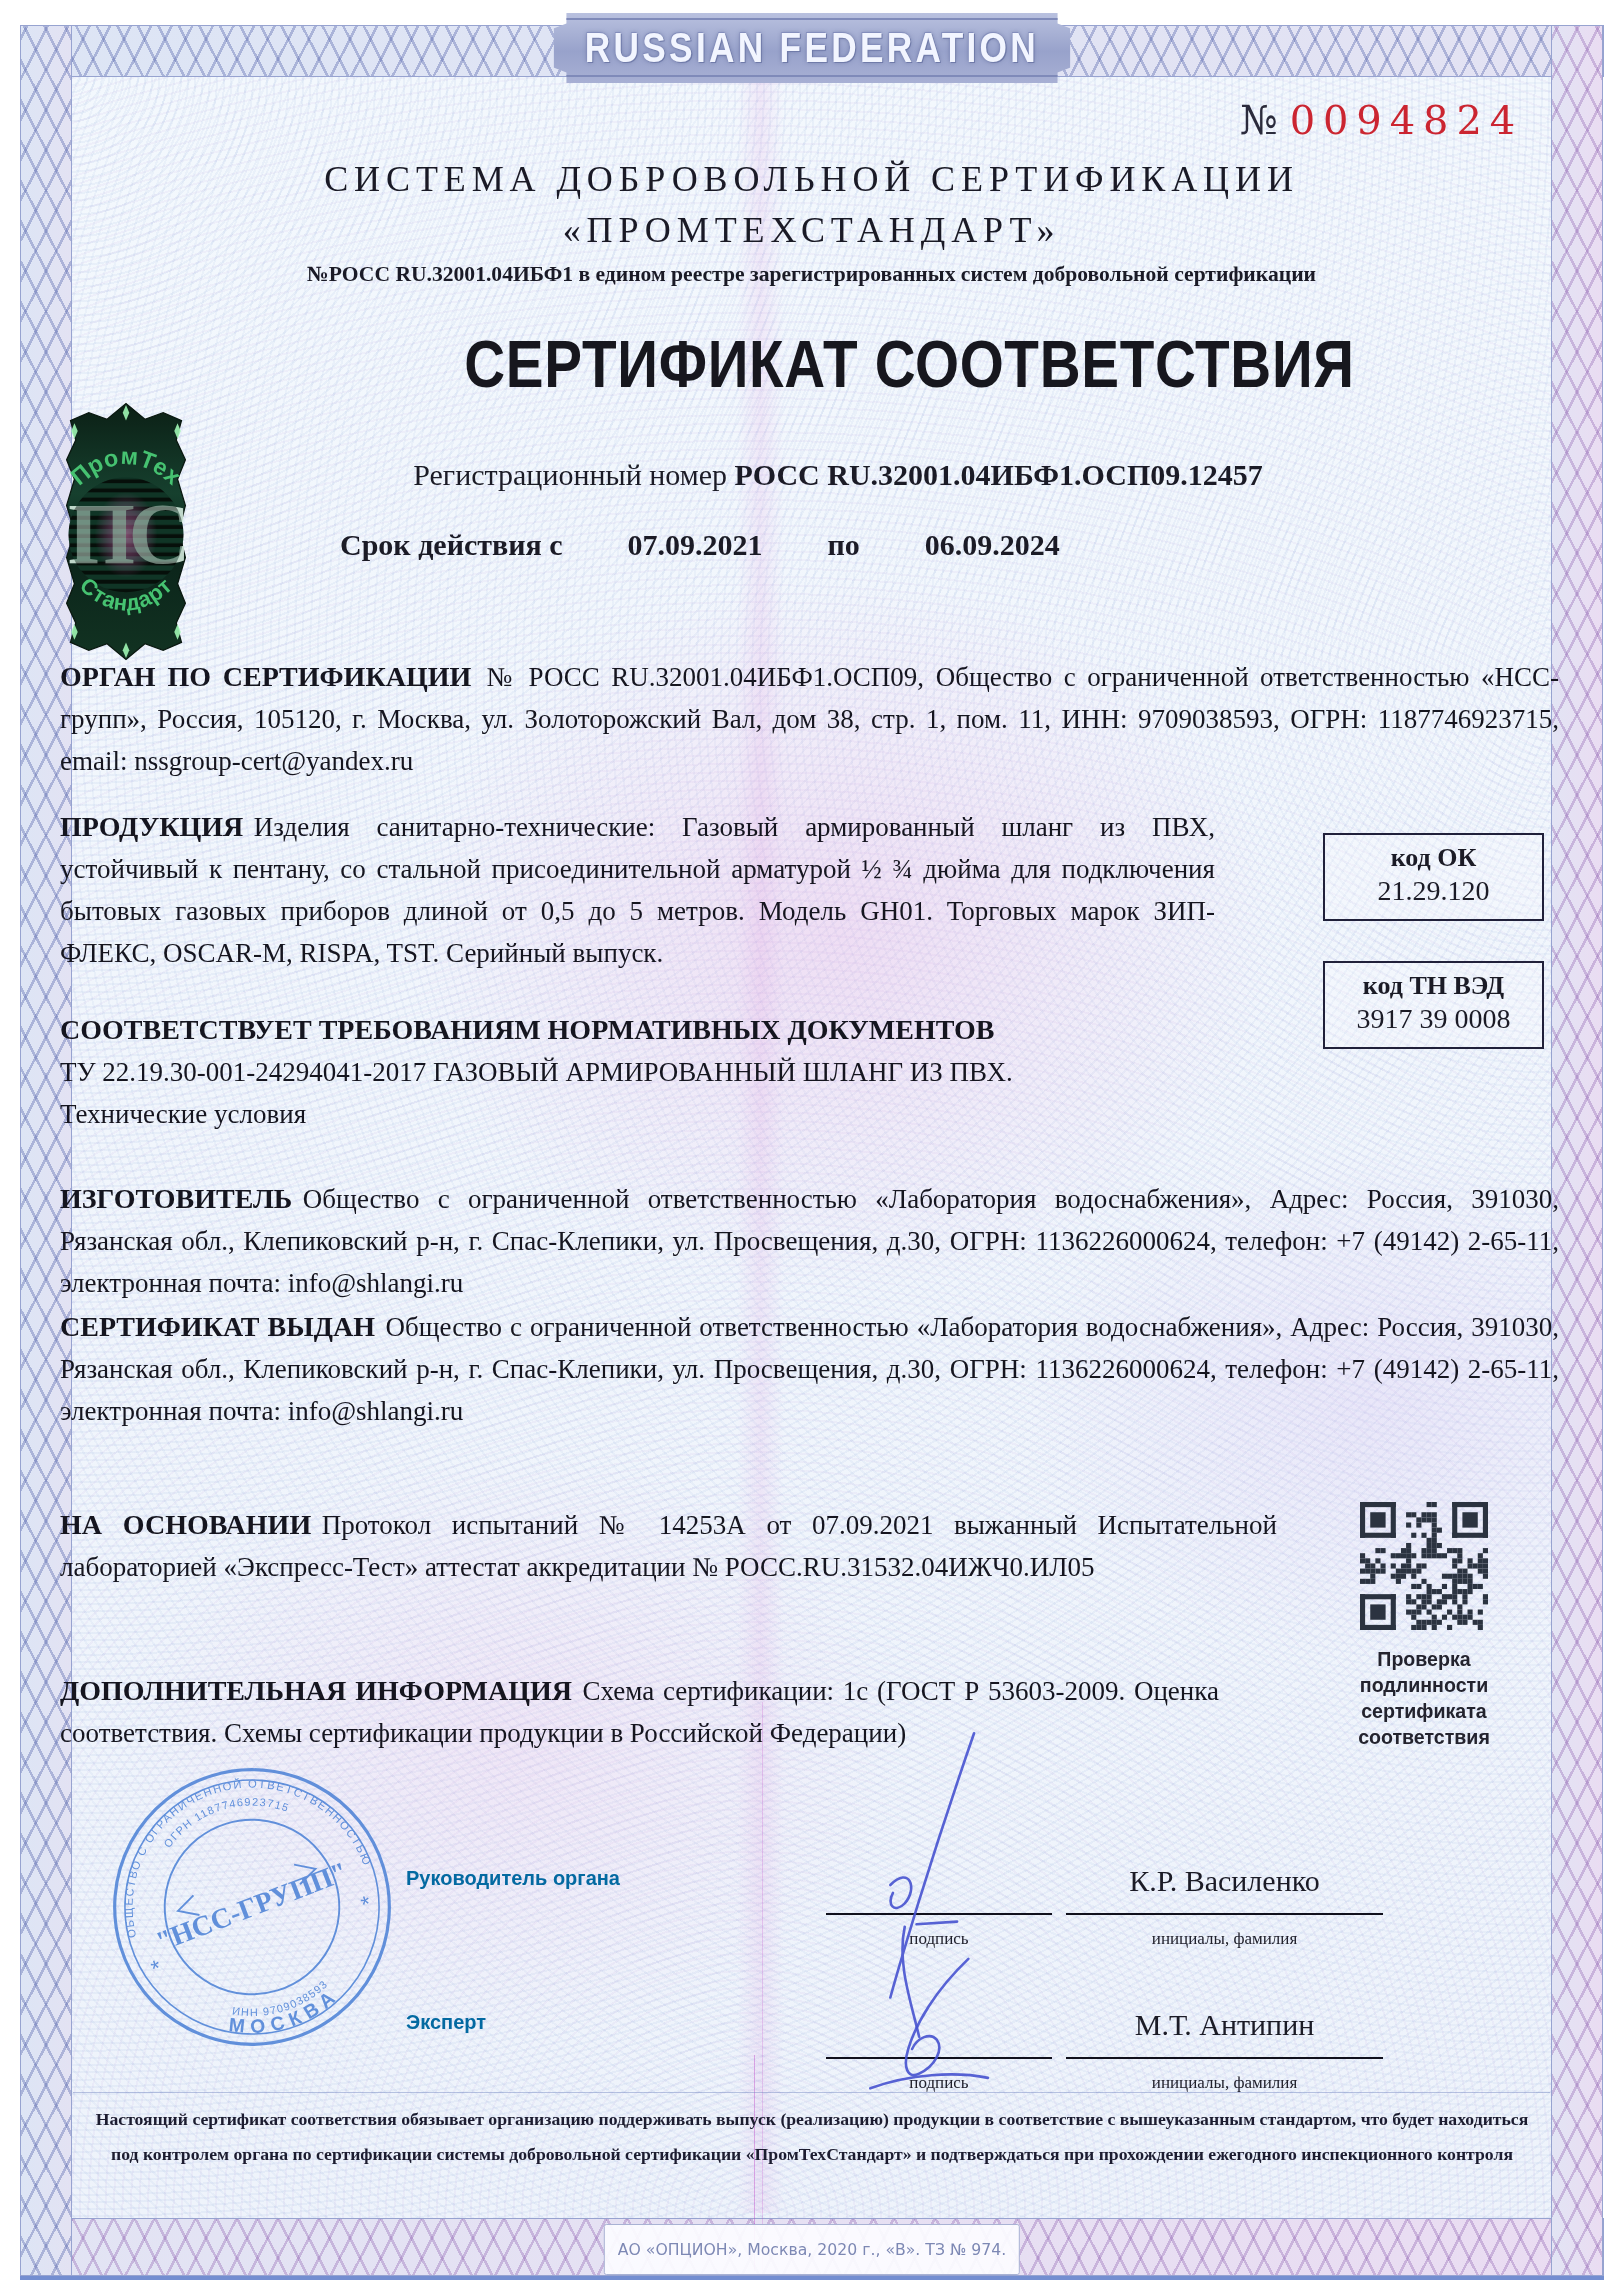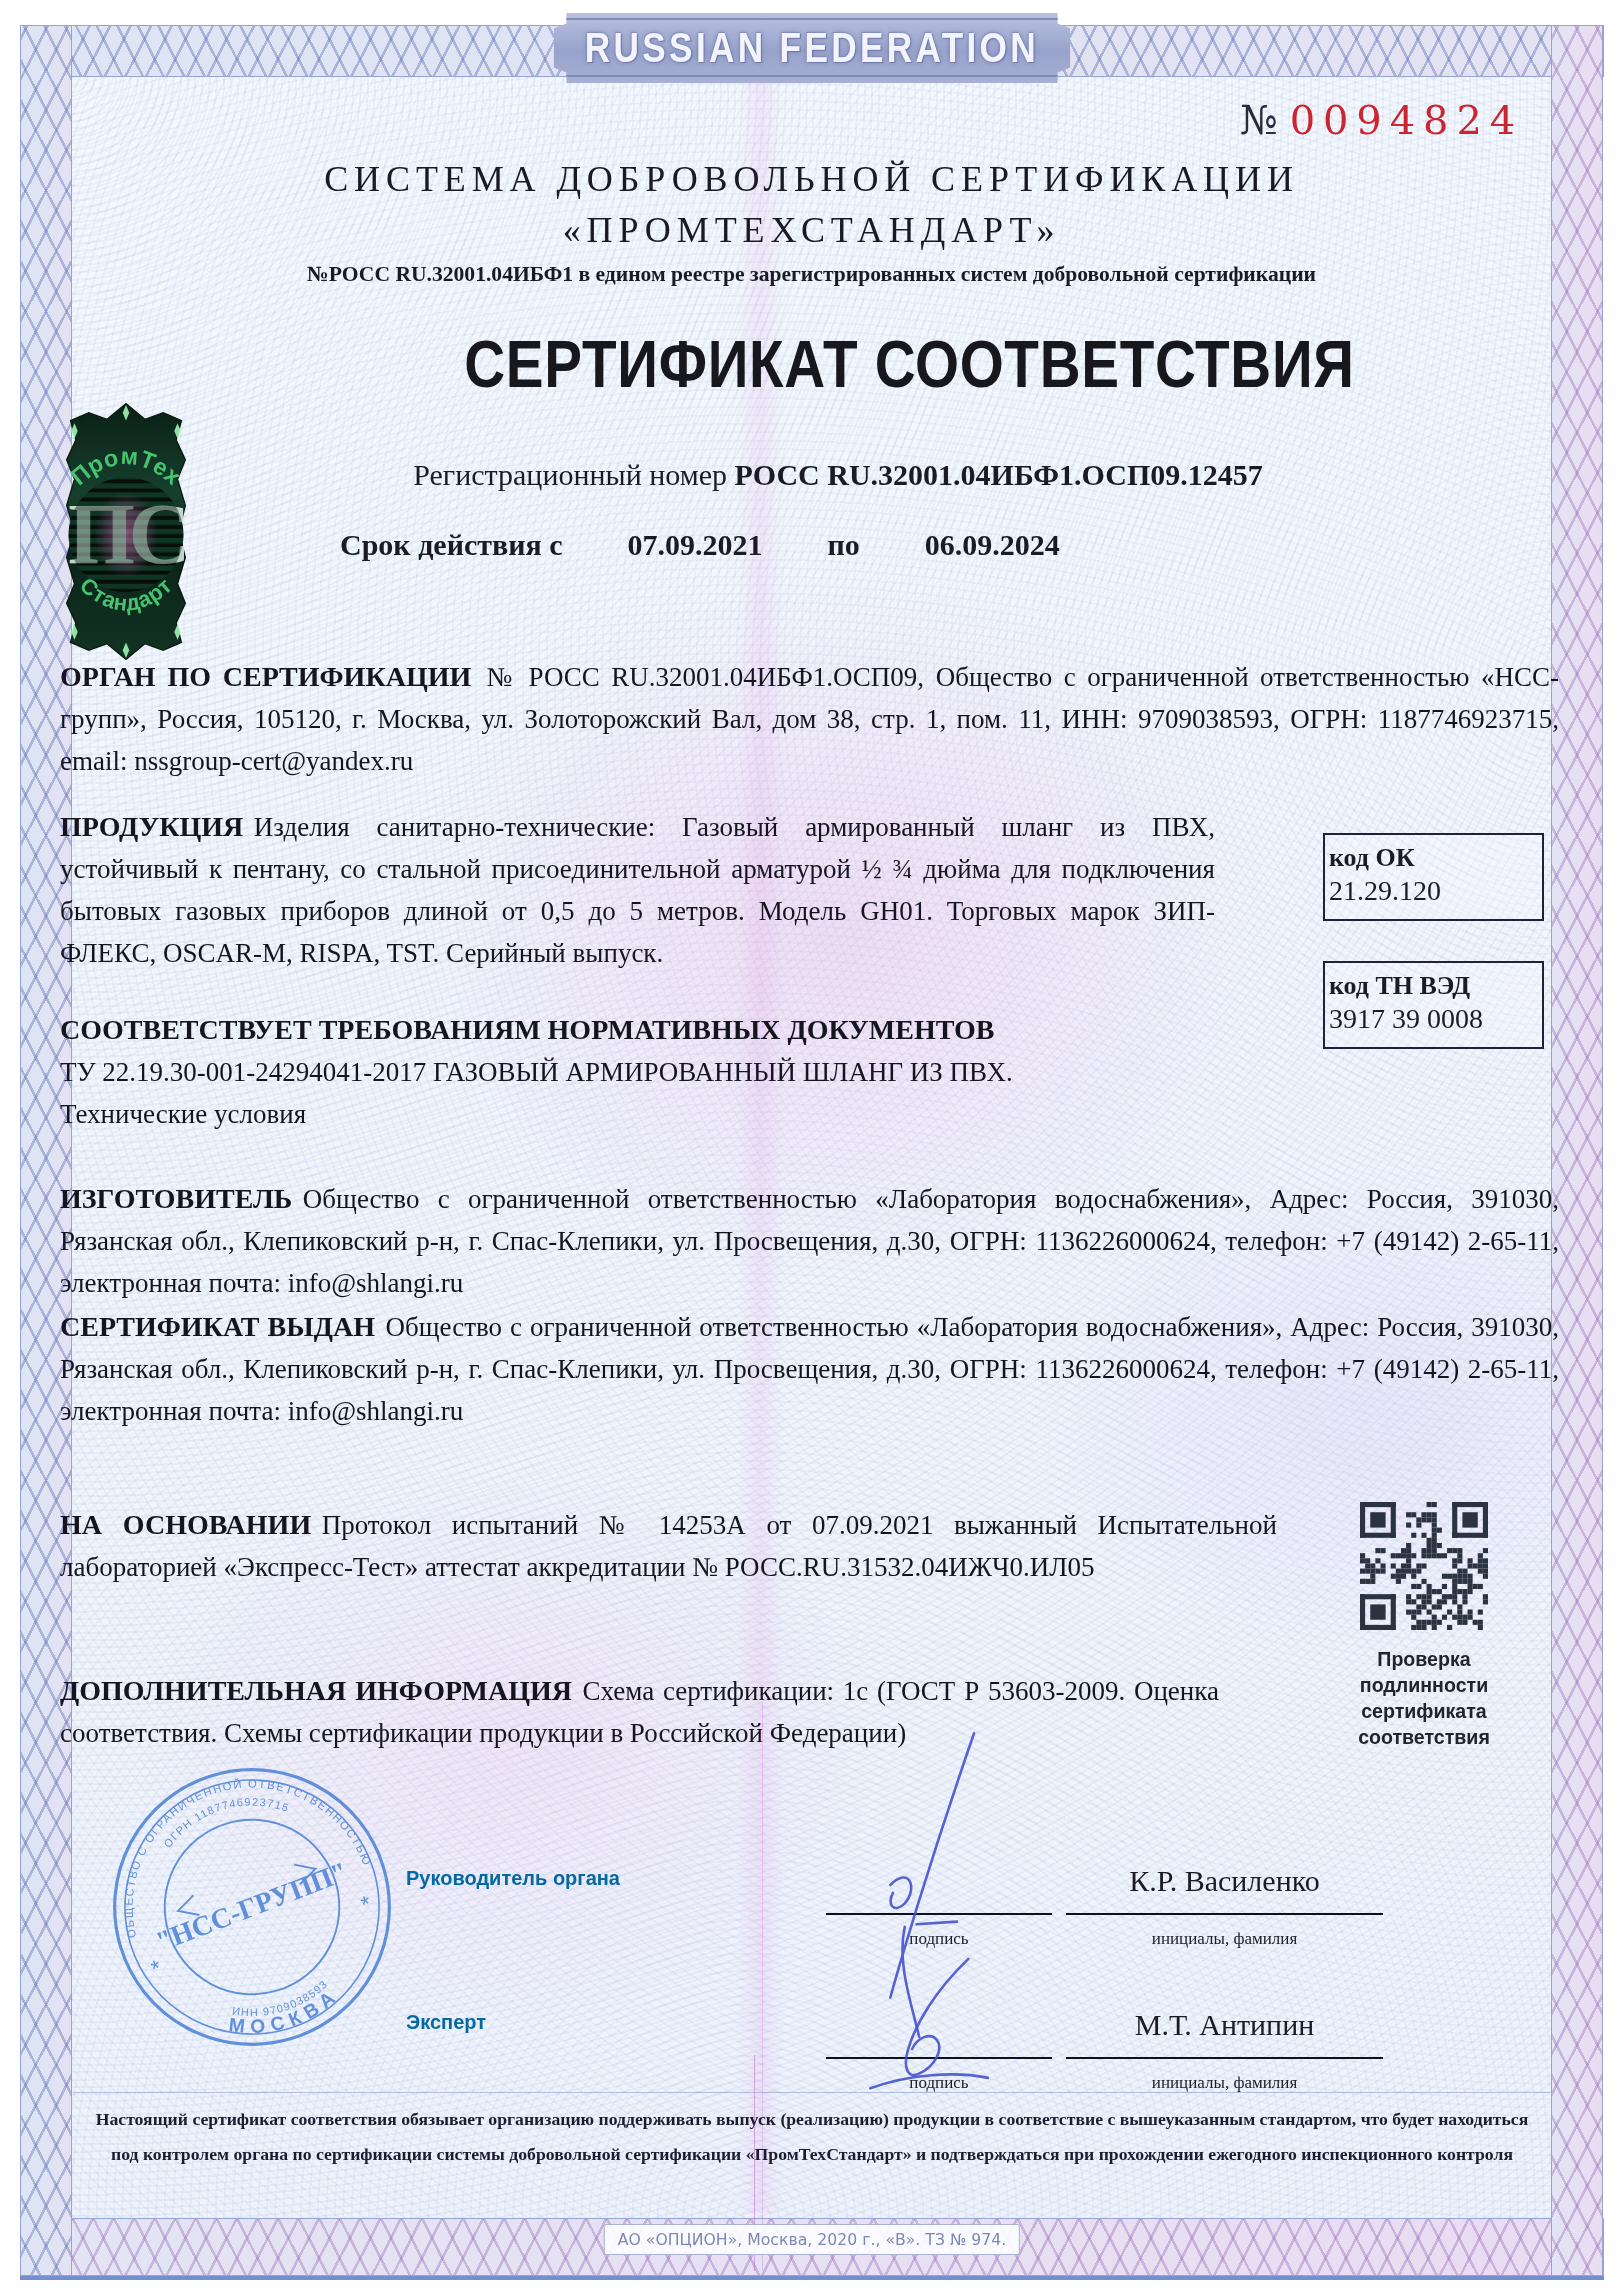--- a/index.html
+++ b/index.html
@@ -66,21 +66,21 @@
     color:#17171e;transform:scale(.96,1.12);transform-origin:center top;}
   .h-regline{position:absolute;left:838px;top:458px;transform:translateX(-50%);white-space:nowrap;
     font-size:30px;}
   .h-regline b{font-weight:bold;}
   .h-validity{position:absolute;left:340px;top:528px;display:flex;gap:65px;font-size:30px;font-weight:bold;white-space:nowrap;}
 
   
   .sec{position:absolute;font-size:27px;line-height:42px;text-align:justify;color:#15151f;}
   .sec .lbl{font-weight:bold;font-size:28px;margin-right:10.5px;}
   .sec .ln{display:block;text-align:left;}
-  .codebox{position:absolute;width:221px;border:2px solid #20203a;text-align:left;
+  .codebox{position:absolute;width:221px;border:2px solid #20203a;text-align:center;
     padding:7.9px 3.9px 11.8px;background:rgba(250,252,255,.25);box-sizing:border-box;}
   .codebox .cl{font-weight:bold;font-size:26px;}
   .codebox .cv{font-size:28px;margin-top:2.6px;}
 
   
   .qrwrap{position:absolute;left:1347px;top:1502px;width:154px;text-align:center;}
   .qrcap{margin-top:14.4px;font-family:"Liberation Sans",sans-serif;font-weight:bold;font-size:19.6px;line-height:26px;color:#23232e;}
 
   
   .sigrole{position:absolute;left:406px;font-family:"Liberation Sans",sans-serif;font-weight:bold;font-size:20px;color:#0369a1;white-space:nowrap;}
@@ -91,21 +91,21 @@
 
   
   .holo{position:absolute;left:64px;top:401px;z-index:3;}
   .stamp{position:absolute;left:98px;top:1753px;transform:rotate(-17deg);opacity:.85;z-index:2;}
 
   
   .fineprint{position:absolute;left:92px;top:2102px;width:1440px;text-align:center;
     font-weight:bold;font-size:17.7px;line-height:35px;color:#1c1c30;}
   .printer{position:absolute;left:812px;top:2224px;transform:translateX(-50%);
     font-family:"DejaVu Sans",sans-serif;font-size:15.7px;color:#7d88b4;background:rgba(252,252,255,.93);
-    border:1.3px solid #a9b2d4;border-radius:2.6px;padding:5px 13px;white-space:nowrap;z-index:6;}
+    border:1.3px solid #a9b2d4;border-radius:2.6px;padding:15px 13px;white-space:nowrap;z-index:6;}
 </style>
 </head>
 <body>
 
 <div class="page">
 
   <div class="band band-top"></div>
   <div class="band band-bottom"></div>
   <div class="band band-left"></div>
   <div class="band band-right"></div>

